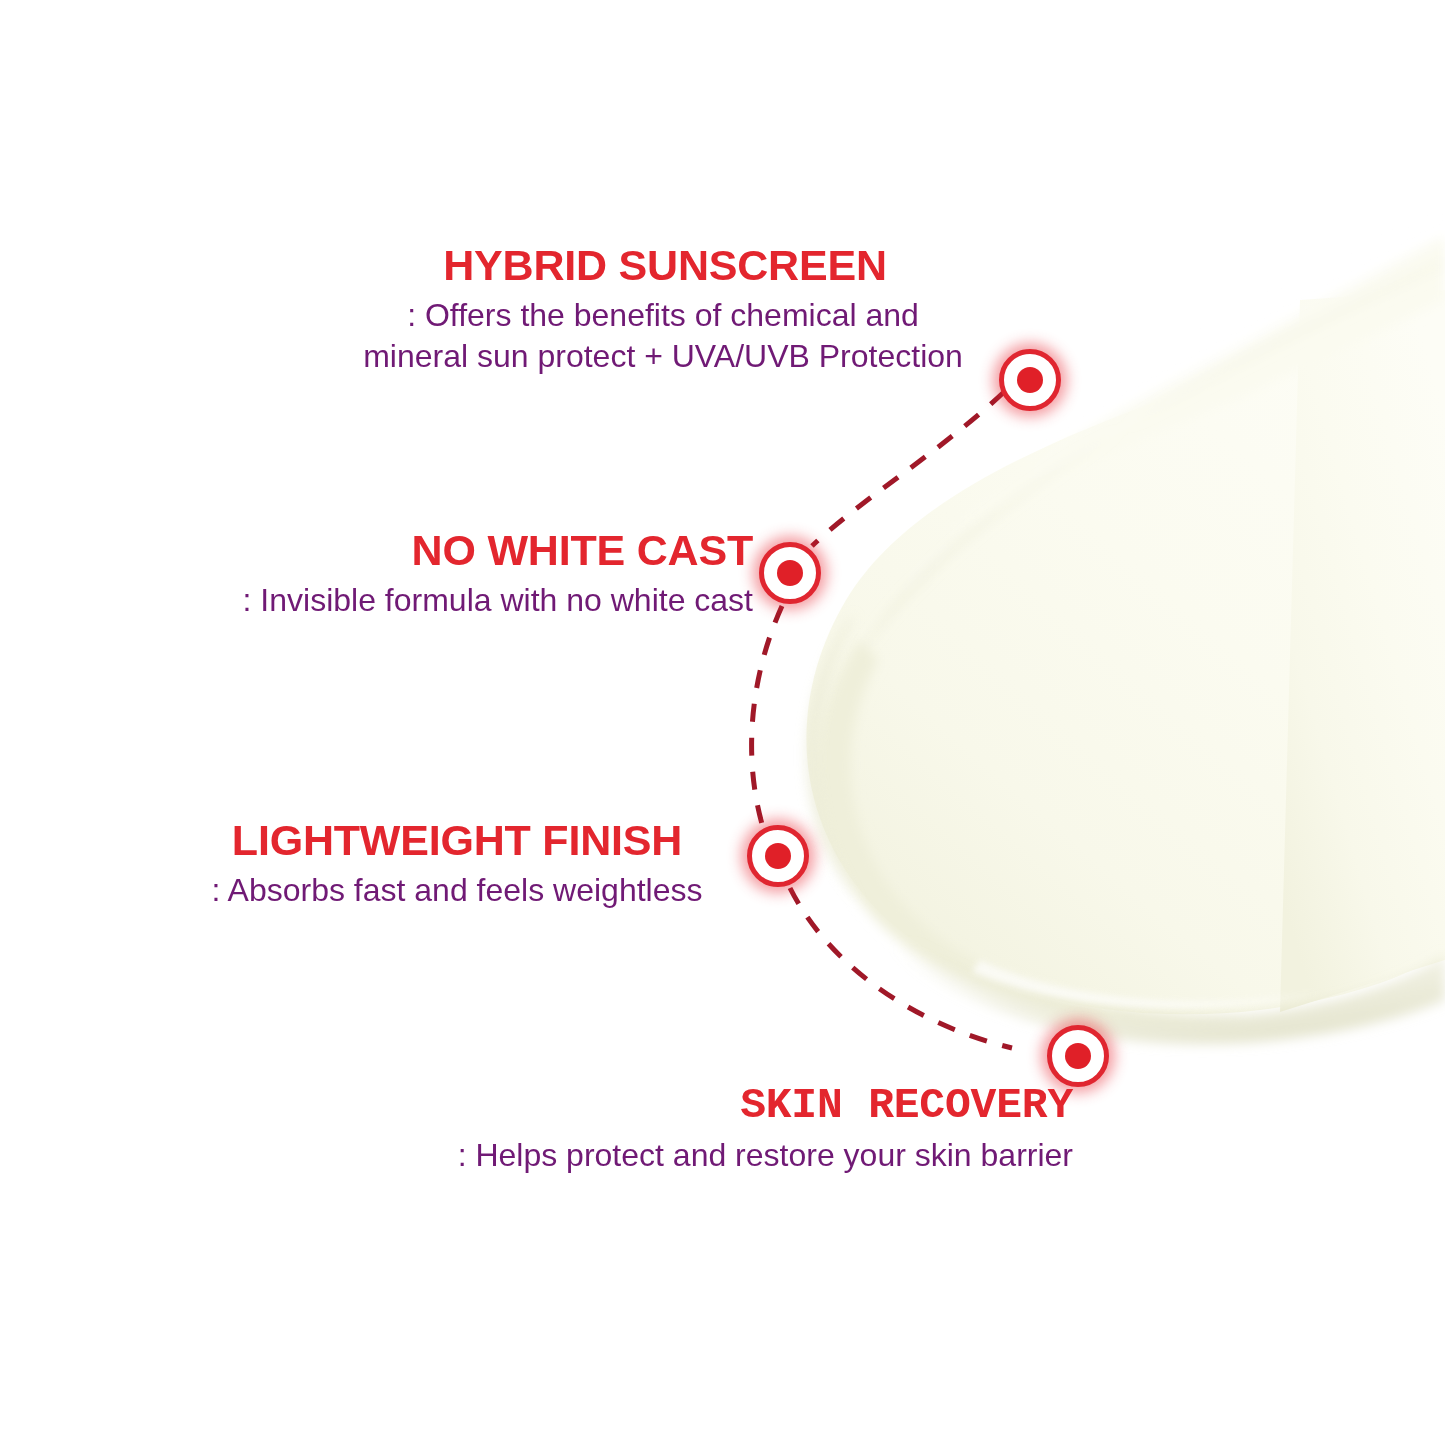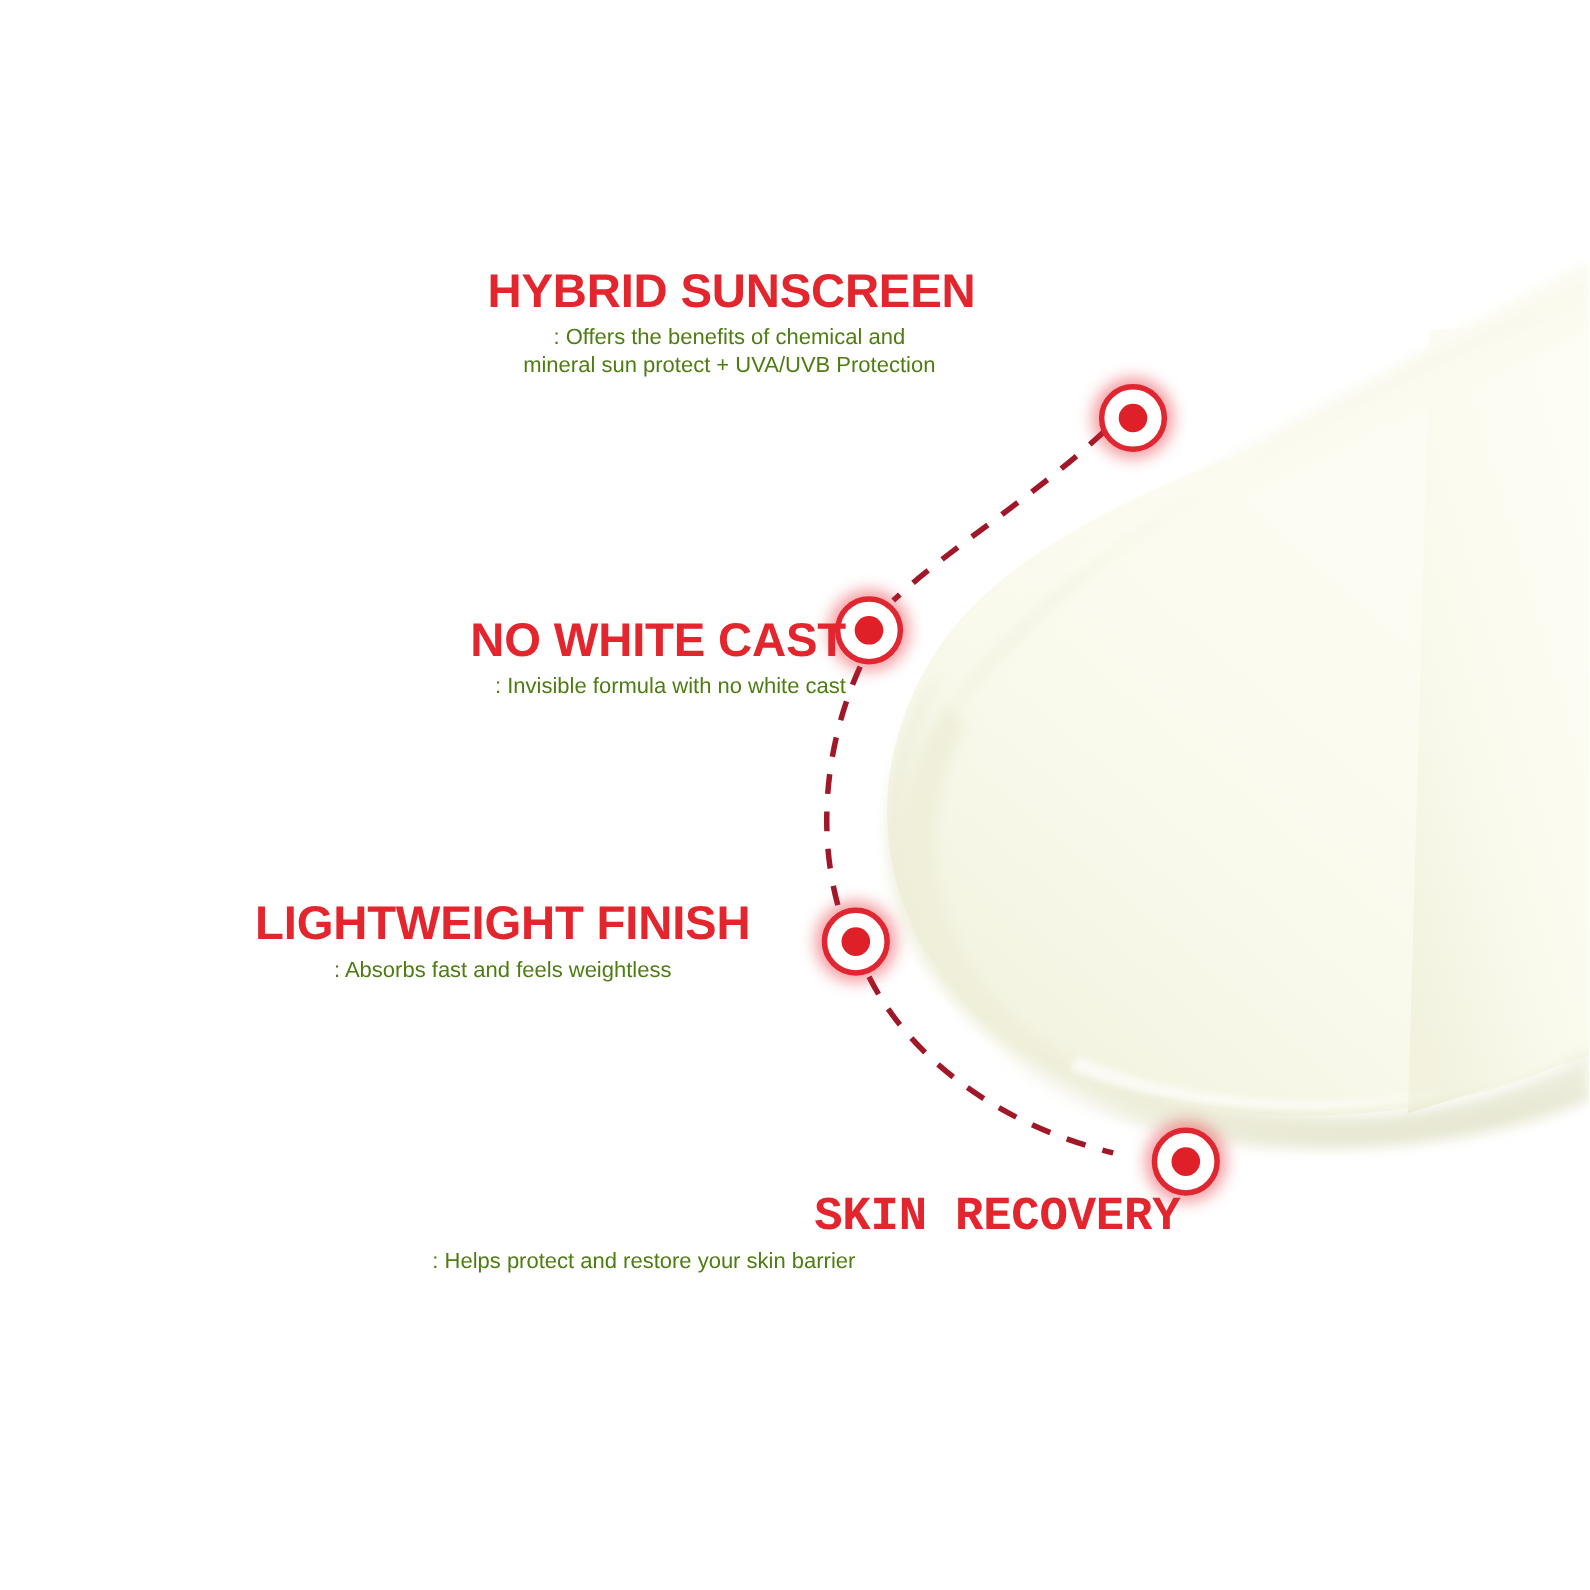--- a/index.html
+++ b/index.html
@@ -60,42 +60,42 @@
   .feature .title {
     color: #E3262E;
     font-weight: bold;
     font-size: 43px;
     line-height: 1.06;
     letter-spacing: -0.2px;
     white-space: nowrap;
     margin: 0 0 6px 0;
   }
   .feature .desc {
-    color: #4d7c0f;
-    font-size: 20px;
+    color: #701a75;
+    font-size: 32px;
     line-height: 1.28;
     font-weight: 400;
     margin: 0;
   }
 
   .f1 { right: 472px; top: 243px; width: 620px; }
   .f1 .title { text-align: center; margin-right: -4px; }
   .f1 .desc  { text-align: center; }
 
-  .f2 { right: 676px; top: 528px; width: 560px; margin-top: 32px; }
+  .f2 { right: 692px; top: 528px; width: 560px; }
   .f2 .title { text-align: right; }
   .f2 .desc  { text-align: right; }
 
   .f3 { right: 708px; top: 818px; width: 560px; }
   .f3 .title { text-align: center; }
   .f3 .desc  { text-align: center; }
 
   .f4 { left: 393px; top: 1083px; width: 680px; }
   .f4 .title { text-align: right; font-family: Liberation Mono, monospace; }
-  .f4 .desc  { text-align: left; }
+  .f4 .desc  { text-align: right; }
 </style>
 </head>
 <body>
 
 <div id="canvas">
 
   <div class="swatch-layer">
     <svg width="1445" height="1445" viewBox="0 0 1445 1445" aria-hidden="true">
       <defs>
         <linearGradient id="creamBody" x1="0.15" y1="0.95" x2="0.85" y2="0.05">

